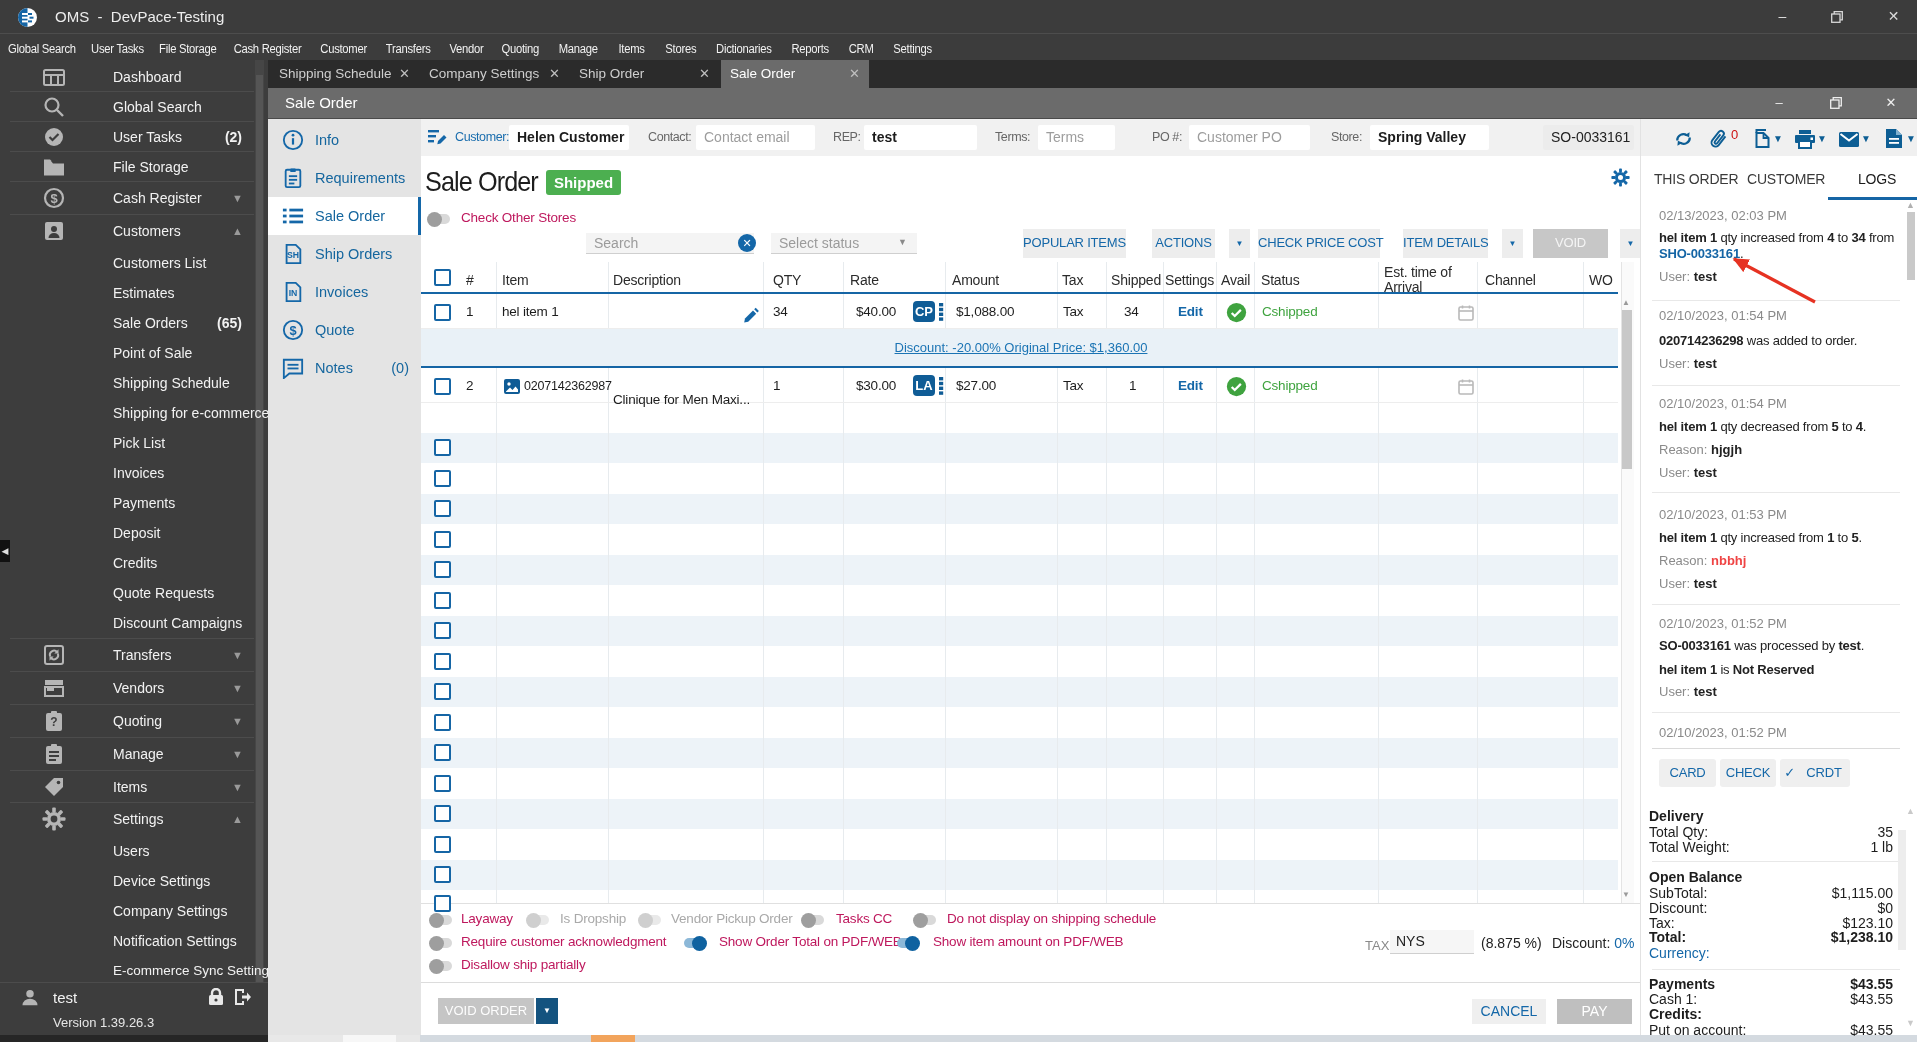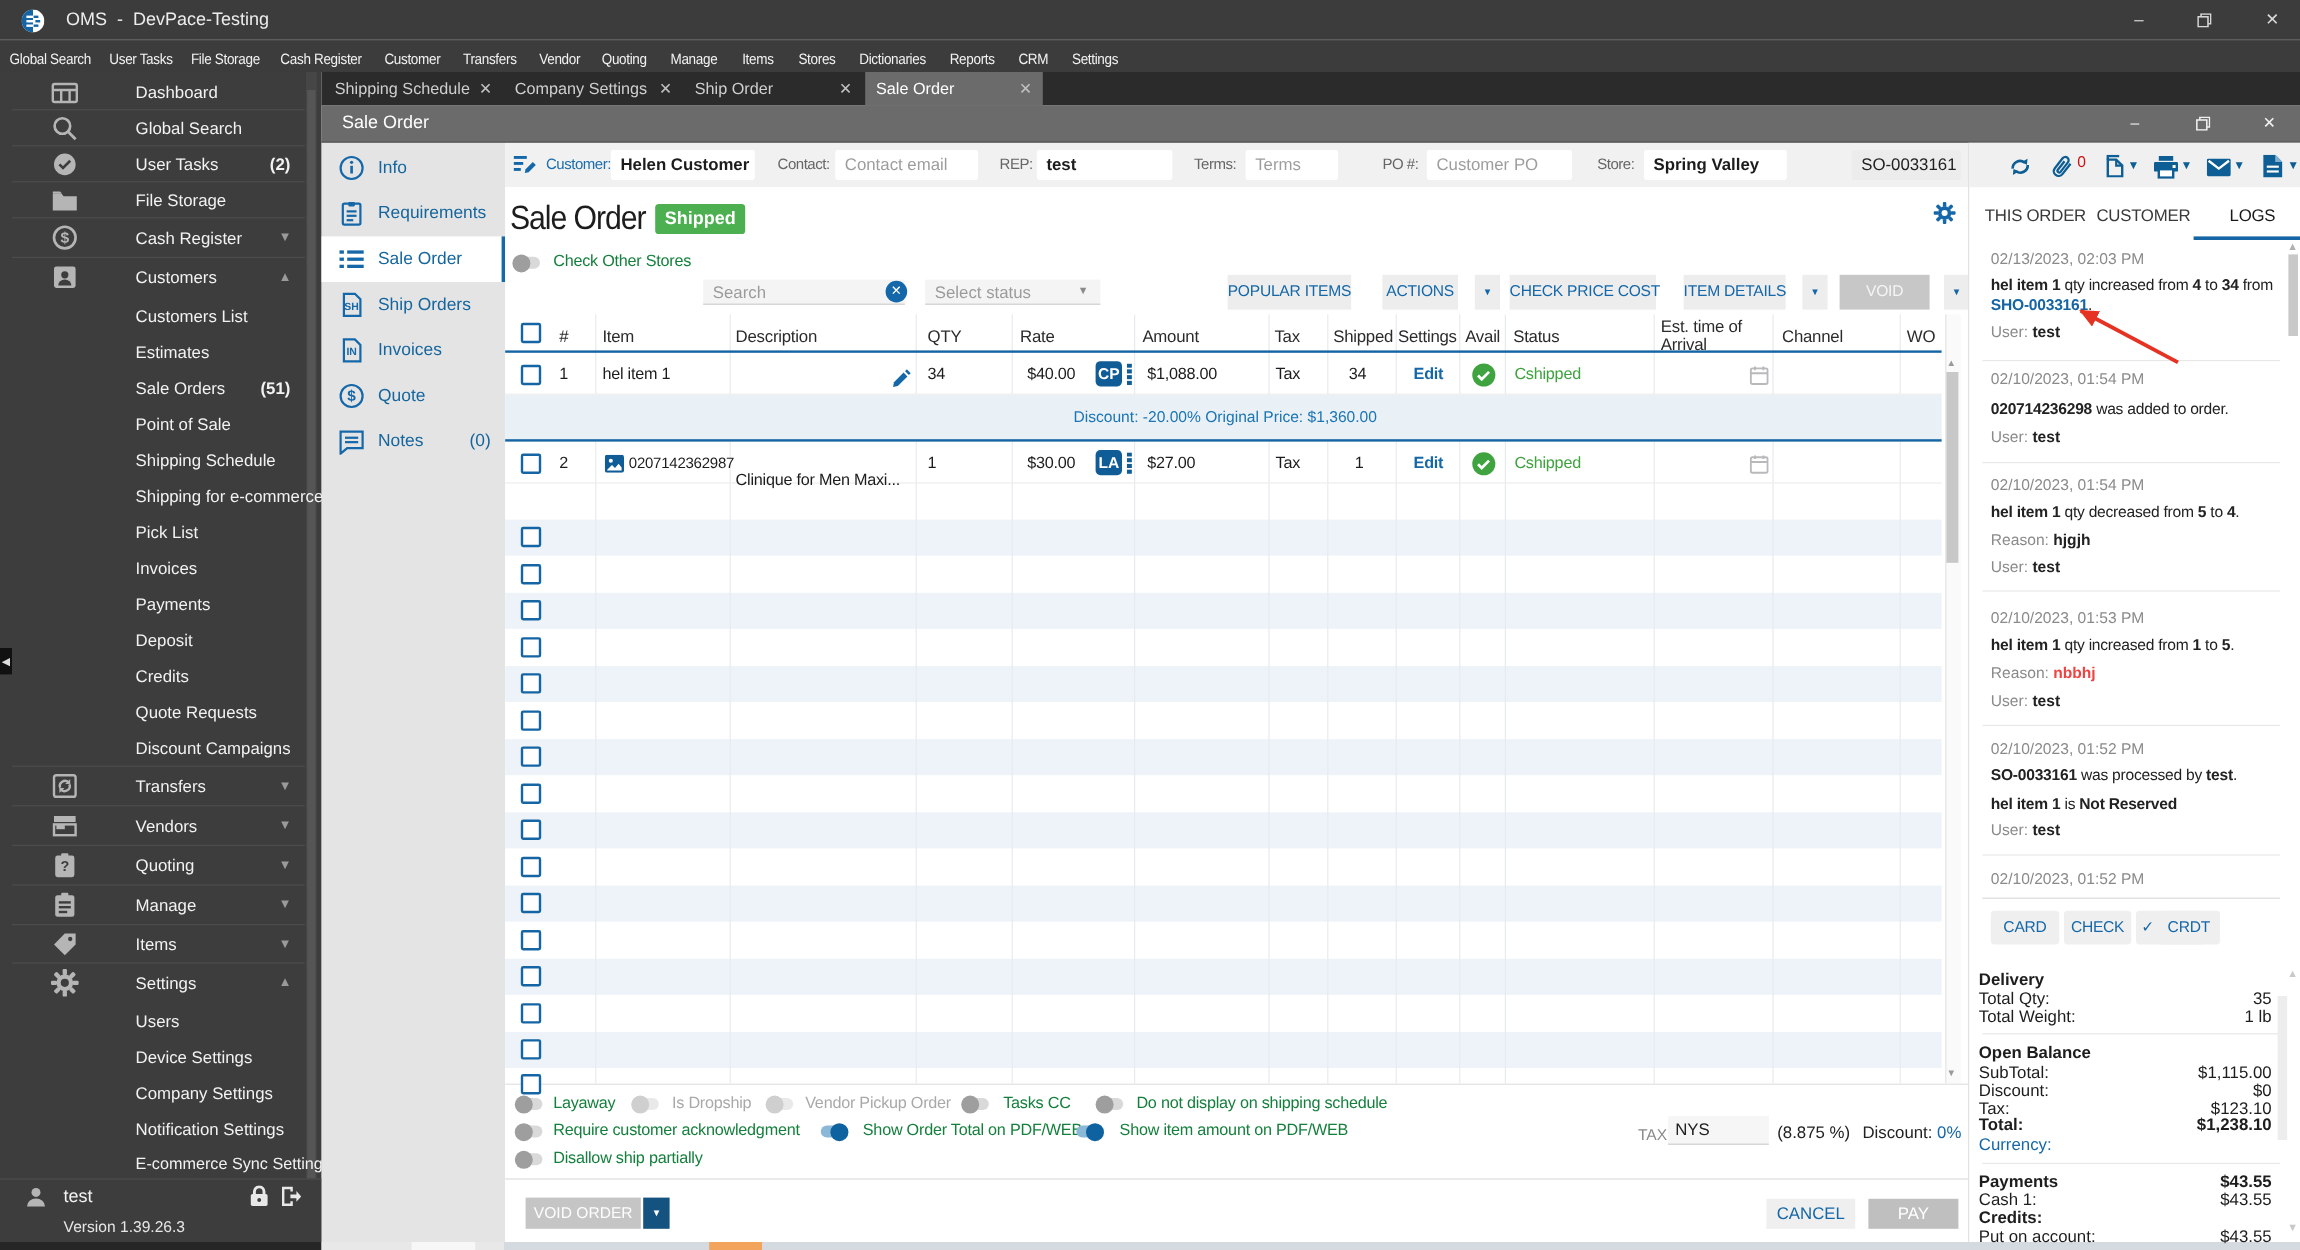--- a/index.html
+++ b/index.html
@@ -48,38 +48,38 @@
 
 #content { left:421px; top:156px; width:1219px; height:886px; background:#fff; }
 h1.so { position:absolute; left:425px; top:166px; font-size:28px; font-weight:400; color:#1d1d1d; letter-spacing:-1px; transform:scaleX(0.9); transform-origin:left; white-space:nowrap; }
 #badge { left:546px; top:170px; width:75px; height:25px; background:#4caf50; color:#fff; border-radius:3px; font-size:15px; font-weight:bold; text-align:center; line-height:25px; }
 .toggle { position:absolute; width:22px; height:10px; border-radius:5px; background:#d9d9d9; }
 .toggle .knob { position:absolute; left:-1px; top:-2.5px; width:15px; height:15px; border-radius:50%; background:#9e9e9e; }
 .toggle.dis { background:#e9e9e9; }
 .toggle.dis .knob { background:#cfcfcf; }
 .toggle.on { background:#8cb8d8; }
 .toggle.on .knob { left:auto; right:-1px; background:#0f62a0; }
-.tlabel { position:absolute; font-size:13.5px; letter-spacing:-0.2px; color:#15803d; white-space:nowrap; }
+.tlabel { position:absolute; font-size:13.5px; letter-spacing:-0.2px; color:#be185d; white-space:nowrap; }
 .tlabel.dis { color:#a9a9a9; }
 
 #searchbox { left:586px; top:233px; width:168px; height:21px; background:#f4f4f4; border-bottom:1px solid #cfcfcf; color:#9b9b9b; font-size:14px; padding:2px 0 0 8px; }
 #clearbtn { left:738px; top:234px; width:18px; height:18px; border-radius:50%; background:#1467a8; color:#fff; font-size:11px; text-align:center; line-height:18px; }
 #selstatus { left:771px; top:233px; width:146px; height:21px; background:#f4f4f4; border-bottom:1px solid #cfcfcf; color:#9b9b9b; font-size:14px; padding:2px 0 0 8px; }
 .btn { position:absolute; top:229px; height:29px; background:#ededed; color:#1467a8; font-size:13px; letter-spacing:-0.2px; text-align:center; white-space:nowrap; }
 .btn .in { display:inline-block; padding-top:6px; }
 .caretbtn { position:absolute; top:229px; height:29px; width:21px; background:#ededed; color:#1467a8; text-align:center; font-size:8px; line-height:29px; }
 
 #grid { left:421px; top:262px; width:1213px; height:641px; }
 .hrow { position:absolute; left:0; top:0; width:1197px; height:32px; border-bottom:2px solid #1565a5; z-index:4; }
 .hcell { position:absolute; top:10px; font-size:14px; letter-spacing:-0.2px; color:#2b2b2b; white-space:nowrap; }
 .row { position:absolute; left:0; width:1197px; z-index:4; }
 .cell { position:absolute; top:8px; font-size:13.5px; letter-spacing:-0.2px; color:#1d1d1d; white-space:nowrap; }
 .cb { position:absolute; left:13px; width:17px; height:17px; border:2px solid #1565a5; border-radius:2px; background:#fff; }
 .vline { position:absolute; top:0; width:1px; height:641px; background:#e7ebee; z-index:2; }
-.discount { position:absolute; left:0; width:1197px; color:#1b74b4; font-size:13px; white-space:nowrap; }
+.discount { position:absolute; left:0; width:1197px; color:#1b74b4; font-size:13px; white-space:nowrap;text-decoration:underline; }
 .emptyrow { position:absolute; left:0; width:1197px; height:30px; z-index:1; }
 .erow-blue { background:#edf3f8; }
 
 #togglearea { left:421px; top:903px; width:1219px; height:79px; background:#fff; border-top:1px solid #e0e0e0; }
 #footer { left:421px; top:982px; width:1219px; height:53px; background:#fff; border-top:1px solid #dcdcdc; }
 #bottomstrip { left:268px; top:1035px; width:1649px; height:7px; background:#e9e9e9; }
 
 #rpanel { left:1640px; top:119px; width:277px; height:916px; background:#fff; border-left:1px solid #e2e2e2; }
 .rtab { position:absolute; top:171px; font-size:14px; letter-spacing:-0.2px; color:#3a3a3a; white-space:nowrap; }
 .logdate { position:absolute; left:1659px; color:#8a8a8a; font-size:13px; white-space:nowrap; }
@@ -179,21 +179,21 @@
       <span class="chev">▲</span>
     </div>
 <div class="sbitem" style="top:248px;height:29px">
       <span class="lbl">Customers List</span>
     </div>
 <div class="sbitem" style="top:278px;height:29px">
       <span class="lbl">Estimates</span>
     </div>
 <div class="sbitem" style="top:308px;height:29px">
       <span class="lbl">Sale Orders</span>
-      <span class="cnt">(51)</span>
+      <span class="cnt">(65)</span>
     </div>
 <div class="sbitem" style="top:338px;height:29px">
       <span class="lbl">Point of Sale</span>
     </div>
 <div class="sbitem" style="top:368px;height:29px">
       <span class="lbl">Shipping Schedule</span>
     </div>
 <div class="sbitem" style="top:398px;height:29px">
       <span class="lbl">Shipping for e-commerce</span>
     </div>

